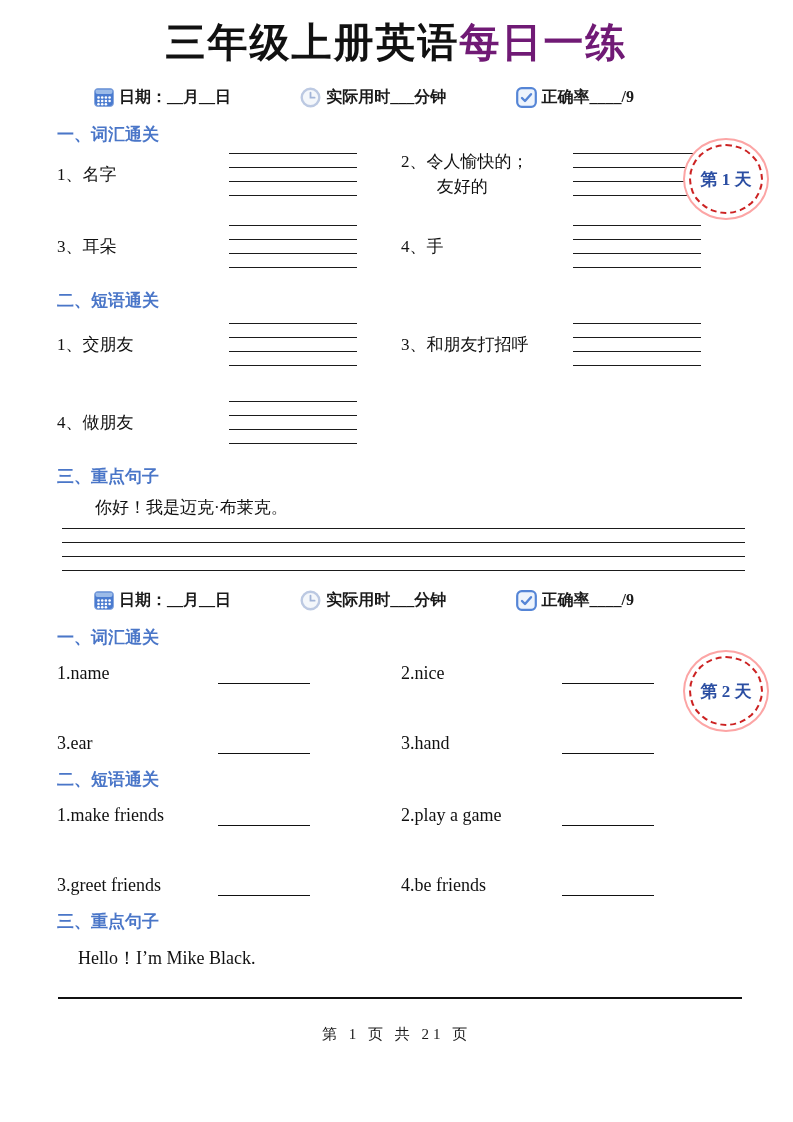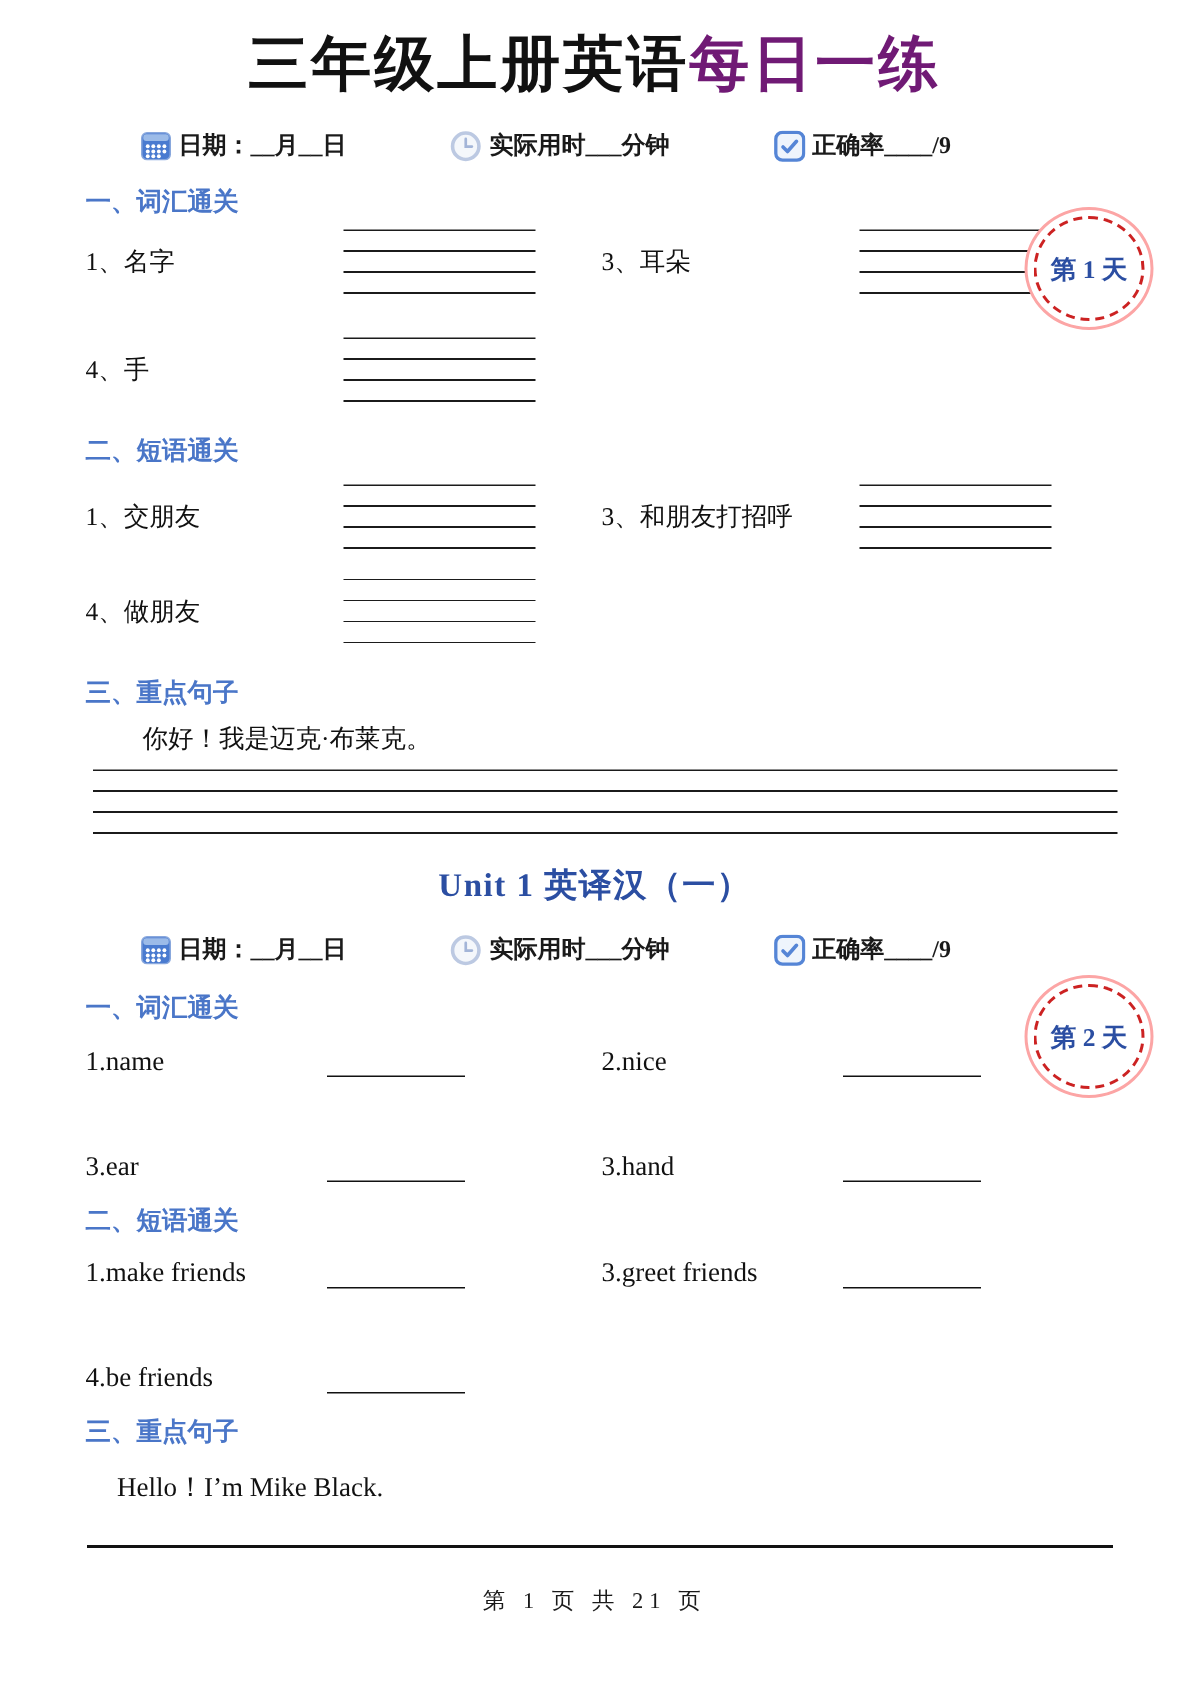--- a/index.html
+++ b/index.html
@@ -50,21 +50,21 @@
     margin:14px 0 0 57px;
     font-family:"Liberation Sans","DejaVu Sans",sans-serif;
     font-size:17px;line-height:1.4;font-weight:bold;color:#4a76c8;
   }
   
   .vgrid{
     display:grid;grid-template-columns:344px 344px;
     margin:0 0 0 57px;width:688px;
   }
   .vgrid.g1{row-gap:16px;margin-top:0;}
-  .vgrid.gp{row-gap:7px;margin-top:4px;}
+  .vgrid.gp{row-gap:22px;margin-top:4px;}
   .cell{display:flex;align-items:center;height:56px;}
   .lbl{flex:0 0 172px;font-size:17px;white-space:nowrap;}
   .lbl.two{line-height:1.45;white-space:normal;}
   .lbl .indent{display:block;padding-left:2.1em;}
   .fourline{
     flex:0 0 128px;height:43px;
     background-image:repeating-linear-gradient(to bottom,#1b1b1b 0px,#1b1b1b 1px,transparent 1px,transparent 14px);
   }
   
   .sentence{margin:8px 0 0 95px;font-size:17px;line-height:1.4;}
@@ -146,20 +146,24 @@
   </div>
 
   <h3 class="sec-heading">一、词汇通关</h3>
 
   <div class="vgrid g1">
     <div class="cell">
       <span class="lbl">1、名字</span>
       <span class="fourline"></span>
     </div>
     <div class="cell">
+      <span class="lbl two"><span>2、令人愉快的；</span><span class="indent">友好的</span></span>
+      <span class="fourline"></span>
+    </div>
+    <div class="cell">
       <span class="lbl">3、耳朵</span>
       <span class="fourline"></span>
     </div>
     <div class="cell">
       <span class="lbl">4、手</span>
       <span class="fourline"></span>
     </div>
   </div>
 
   <h3 class="sec-heading">二、短语通关</h3>
@@ -176,21 +180,20 @@
     <div class="cell">
       <span class="lbl">4、做朋友</span>
       <span class="fourline"></span>
     </div>
   </div>
 
   <h3 class="sec-heading">三、重点句子</h3>
   <div class="sentence">你好！我是迈克·布莱克。</div>
   <div class="fullline"></div>
 
-  <h2 class="unit-heading">Unit 1 英译汉（一）</h2>
 
   <div class="meta-row">
     <span class="meta-item">
       <span>
           <svg width="20" height="19" viewBox="0 0 20 19">
             <rect x="0.5" y="0.5" width="19" height="18" rx="3.5" fill="#4a7bd0" stroke="#89a8dd"></rect>
             <rect x="1.5" y="1.5" width="17" height="4.5" rx="2" fill="#9cbbe8"></rect>
             <g fill="#ffffff">
               <circle cx="4.5" cy="9.5" r="1.3"></circle>
               <circle cx="8.2" cy="9.5" r="1.3"></circle>
@@ -256,20 +259,24 @@
   </div>
 
   <h3 class="sec-heading">二、短语通关</h3>
 
   <div class="vgrid2">
     <div class="cell2">
       <span class="lbl2">1.make friends</span>
       <span class="blank"></span>
     </div>
     <div class="cell2">
+      <span class="lbl2">2.play a game</span>
+      <span class="blank"></span>
+    </div>
+    <div class="cell2">
       <span class="lbl2">3.greet friends</span>
       <span class="blank"></span>
     </div>
     <div class="cell2">
       <span class="lbl2">4.be friends</span>
       <span class="blank"></span>
     </div>
   </div>
 
   <h3 class="sec-heading">三、重点句子</h3>

